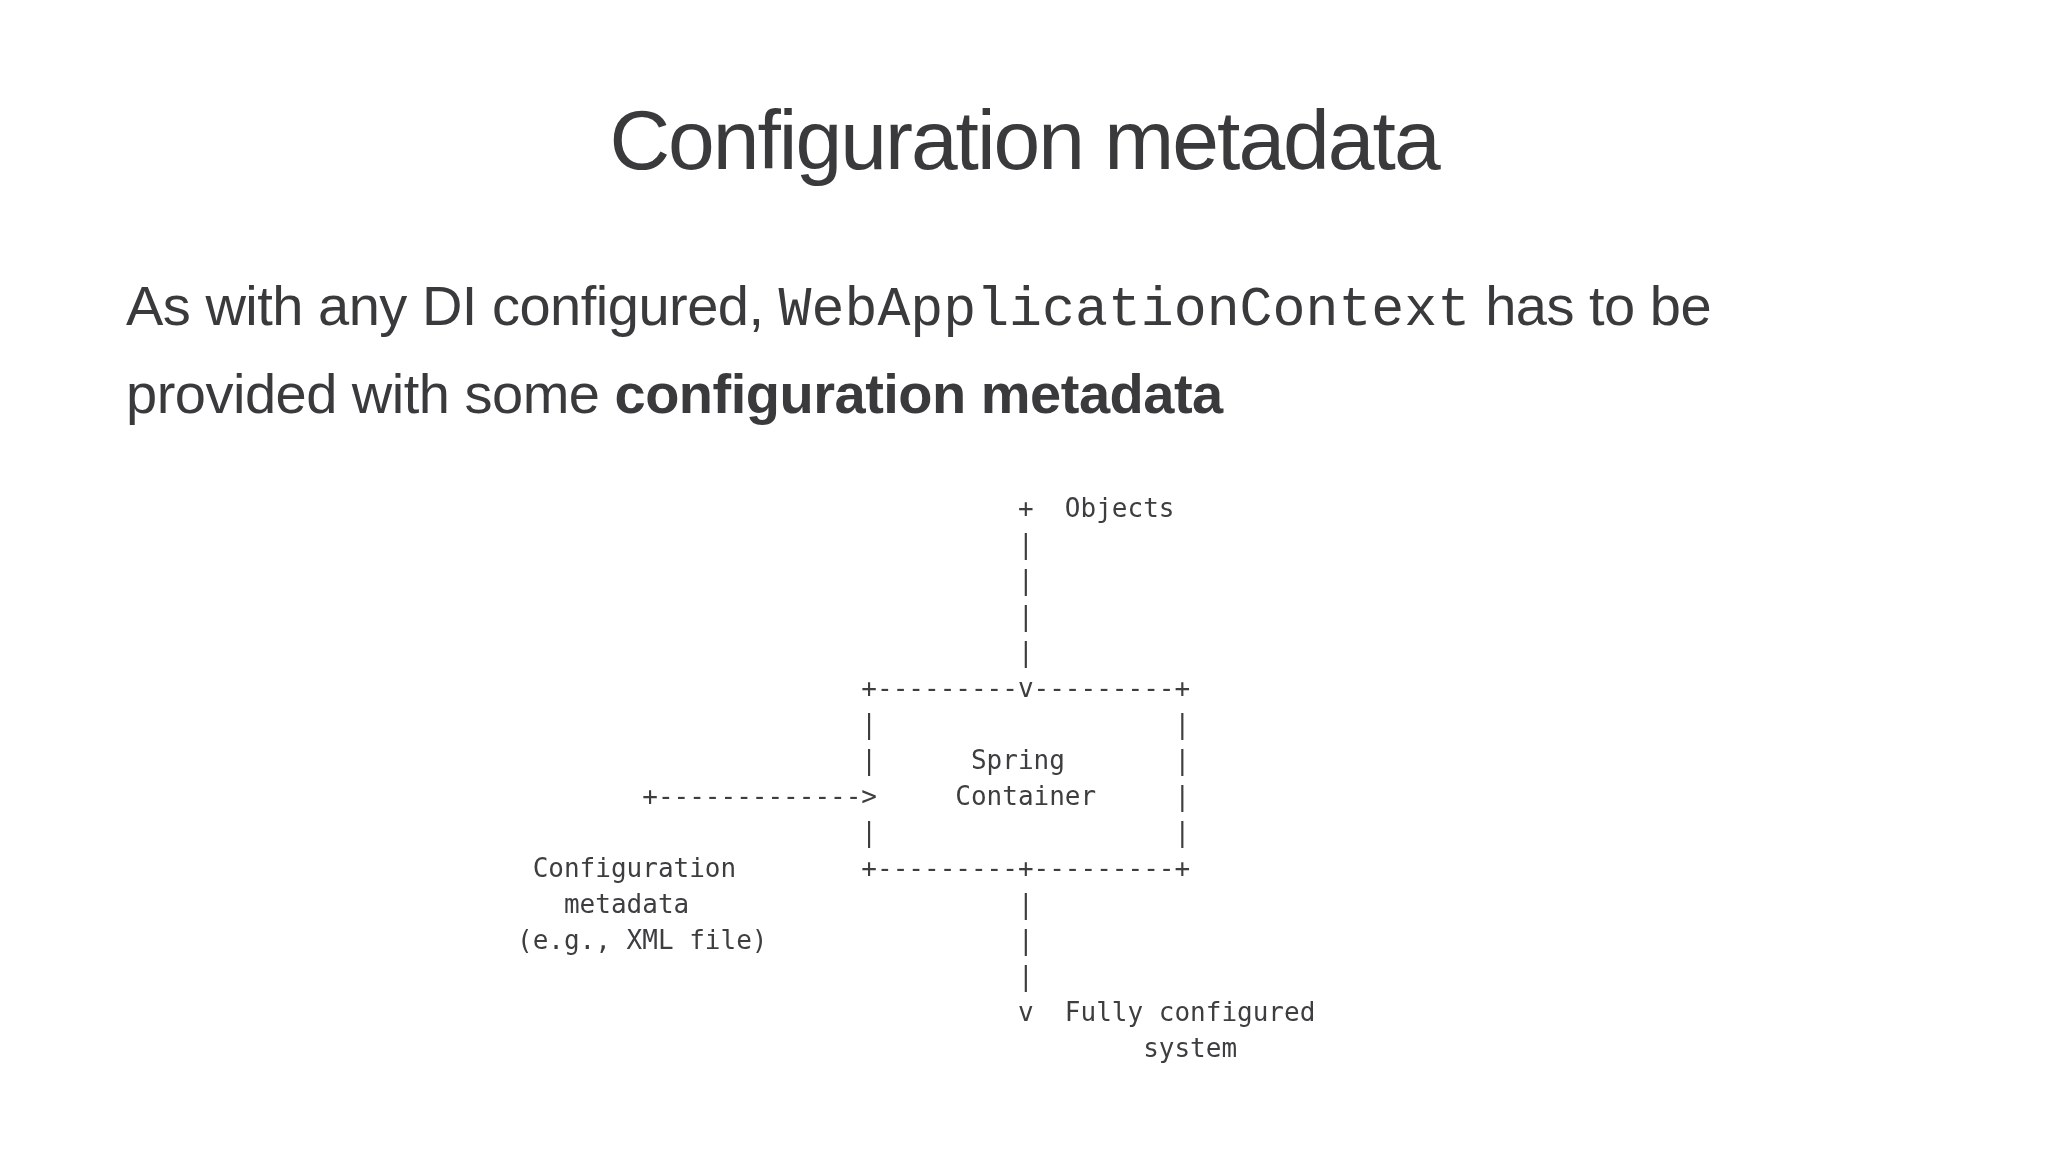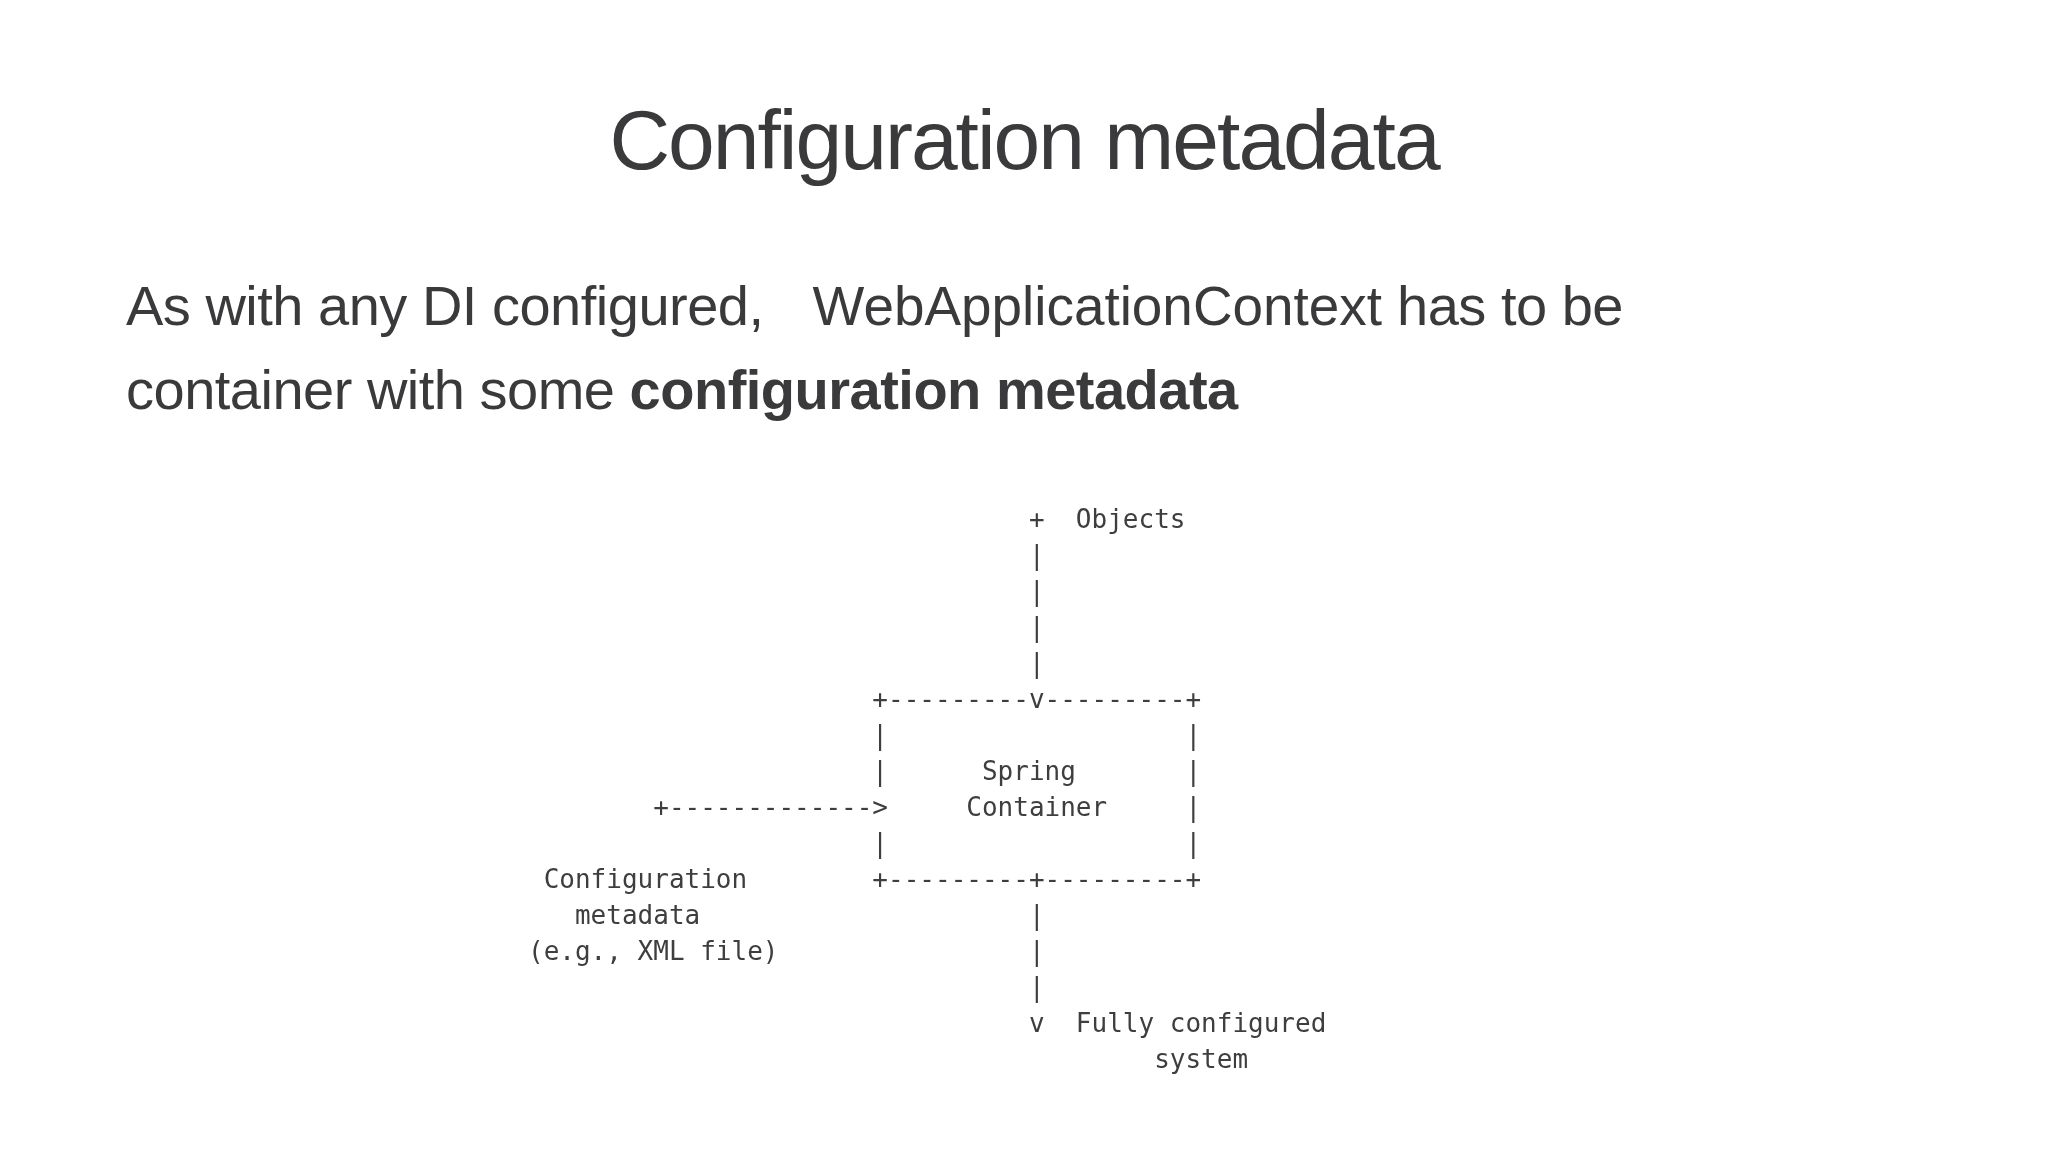--- a/index.html
+++ b/index.html
@@ -30,46 +30,45 @@
     left: 126px;
     top: 264px;
     width: 1820px;
     margin: 0;
     font-size: 56px;
     line-height: 83px;
     letter-spacing: -0.5px;
     color: #3a3a3c;
   }
   .body code {
-    font-family: Liberation Sans, sans-serif;
+    font-family: Liberation Mono, monospace;
     font-size: 0.98em;
     letter-spacing: 0;
-    margin-left: 34px;
   }
   .body strong { font-weight: bold; }
   .diagram {
     position: absolute;
     left: 513px;
     top: 486px;
-    margin: 15px;
+    margin: 4px;
     font-family: "DejaVu Sans Mono", monospace;
     font-size: 26px;
     line-height: 36px;
     color: #3e3e40;
     white-space: pre;
   }
 </style>
 </head>
 <body>
 
 <div class="slide">
 
   <h1 class="title">Configuration metadata</h1>
 
-  <p class="body"><span>As with any DI configured, </span><code>WebApplicationContext</code><span> has to be</span><br><span>container with some </span><strong>configuration metadata</strong></p>
+  <p class="body"><span>As with any DI configured, </span><code>WebApplicationContext</code><span> has to be</span><br><span>provided with some </span><strong>configuration metadata</strong></p>
 
   <pre class="diagram">                                +  Objects
                                 |
                                 |
                                 |
                                 |
                       +---------v---------+
                       |                   |
                       |      Spring       |
         +-------------&gt;     Container     |

